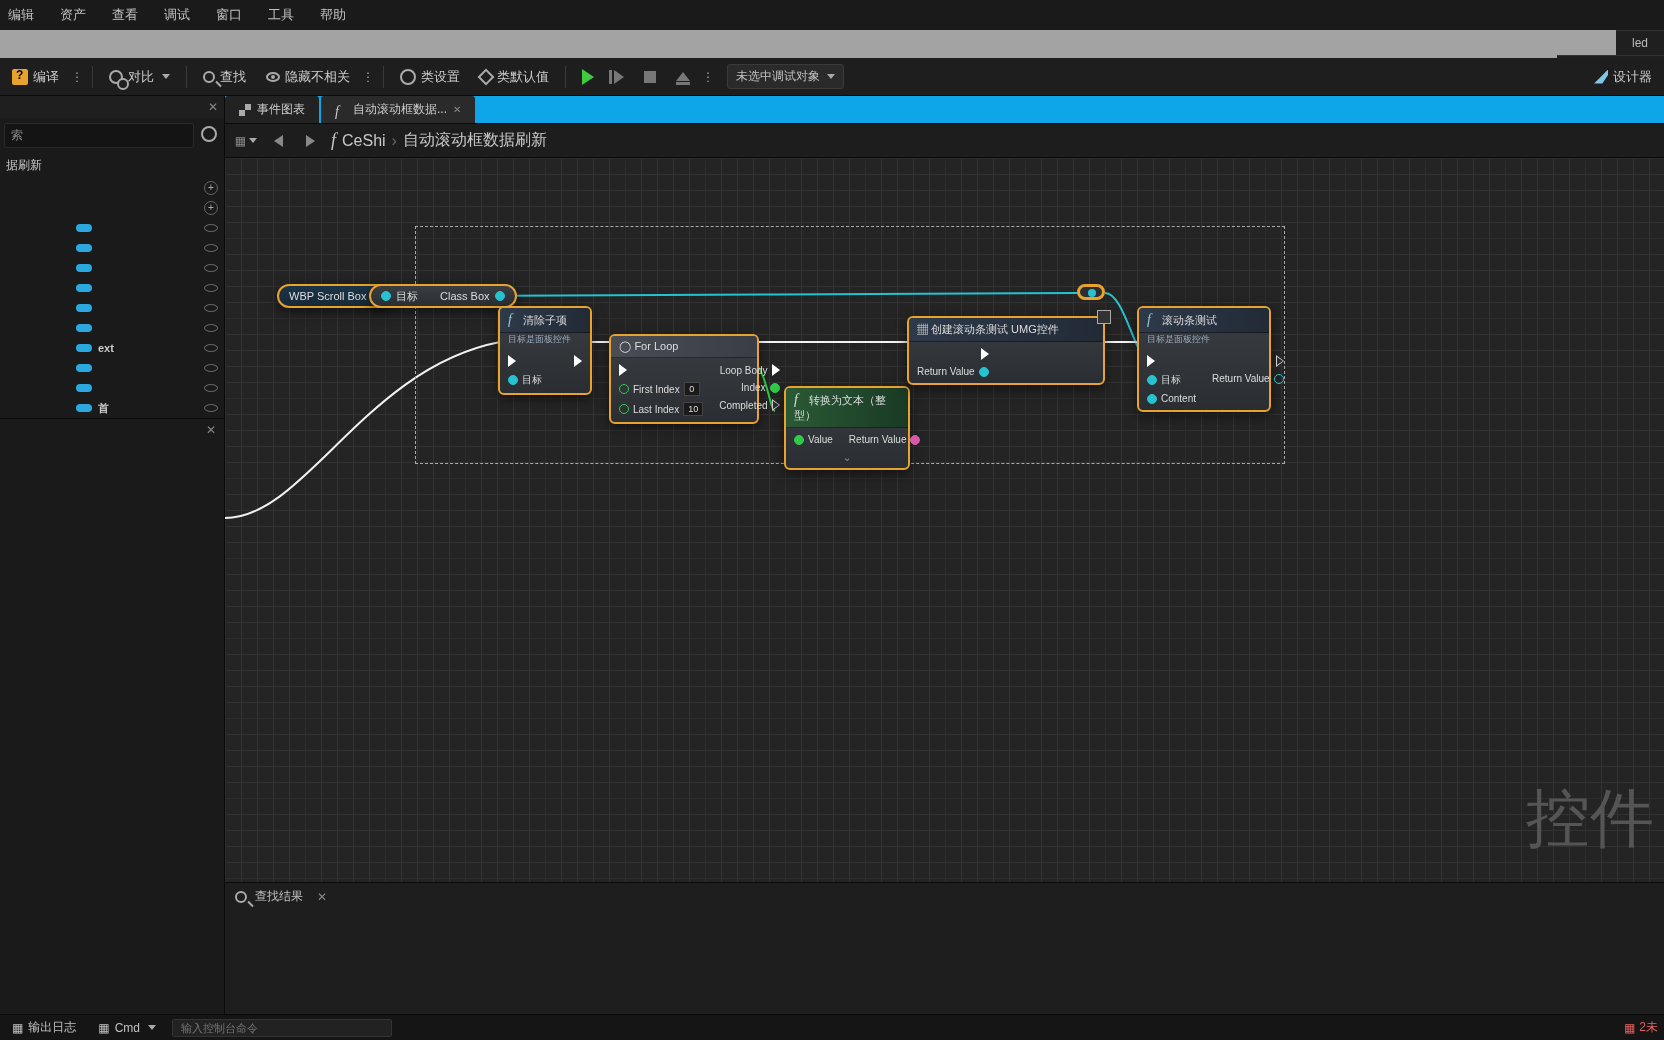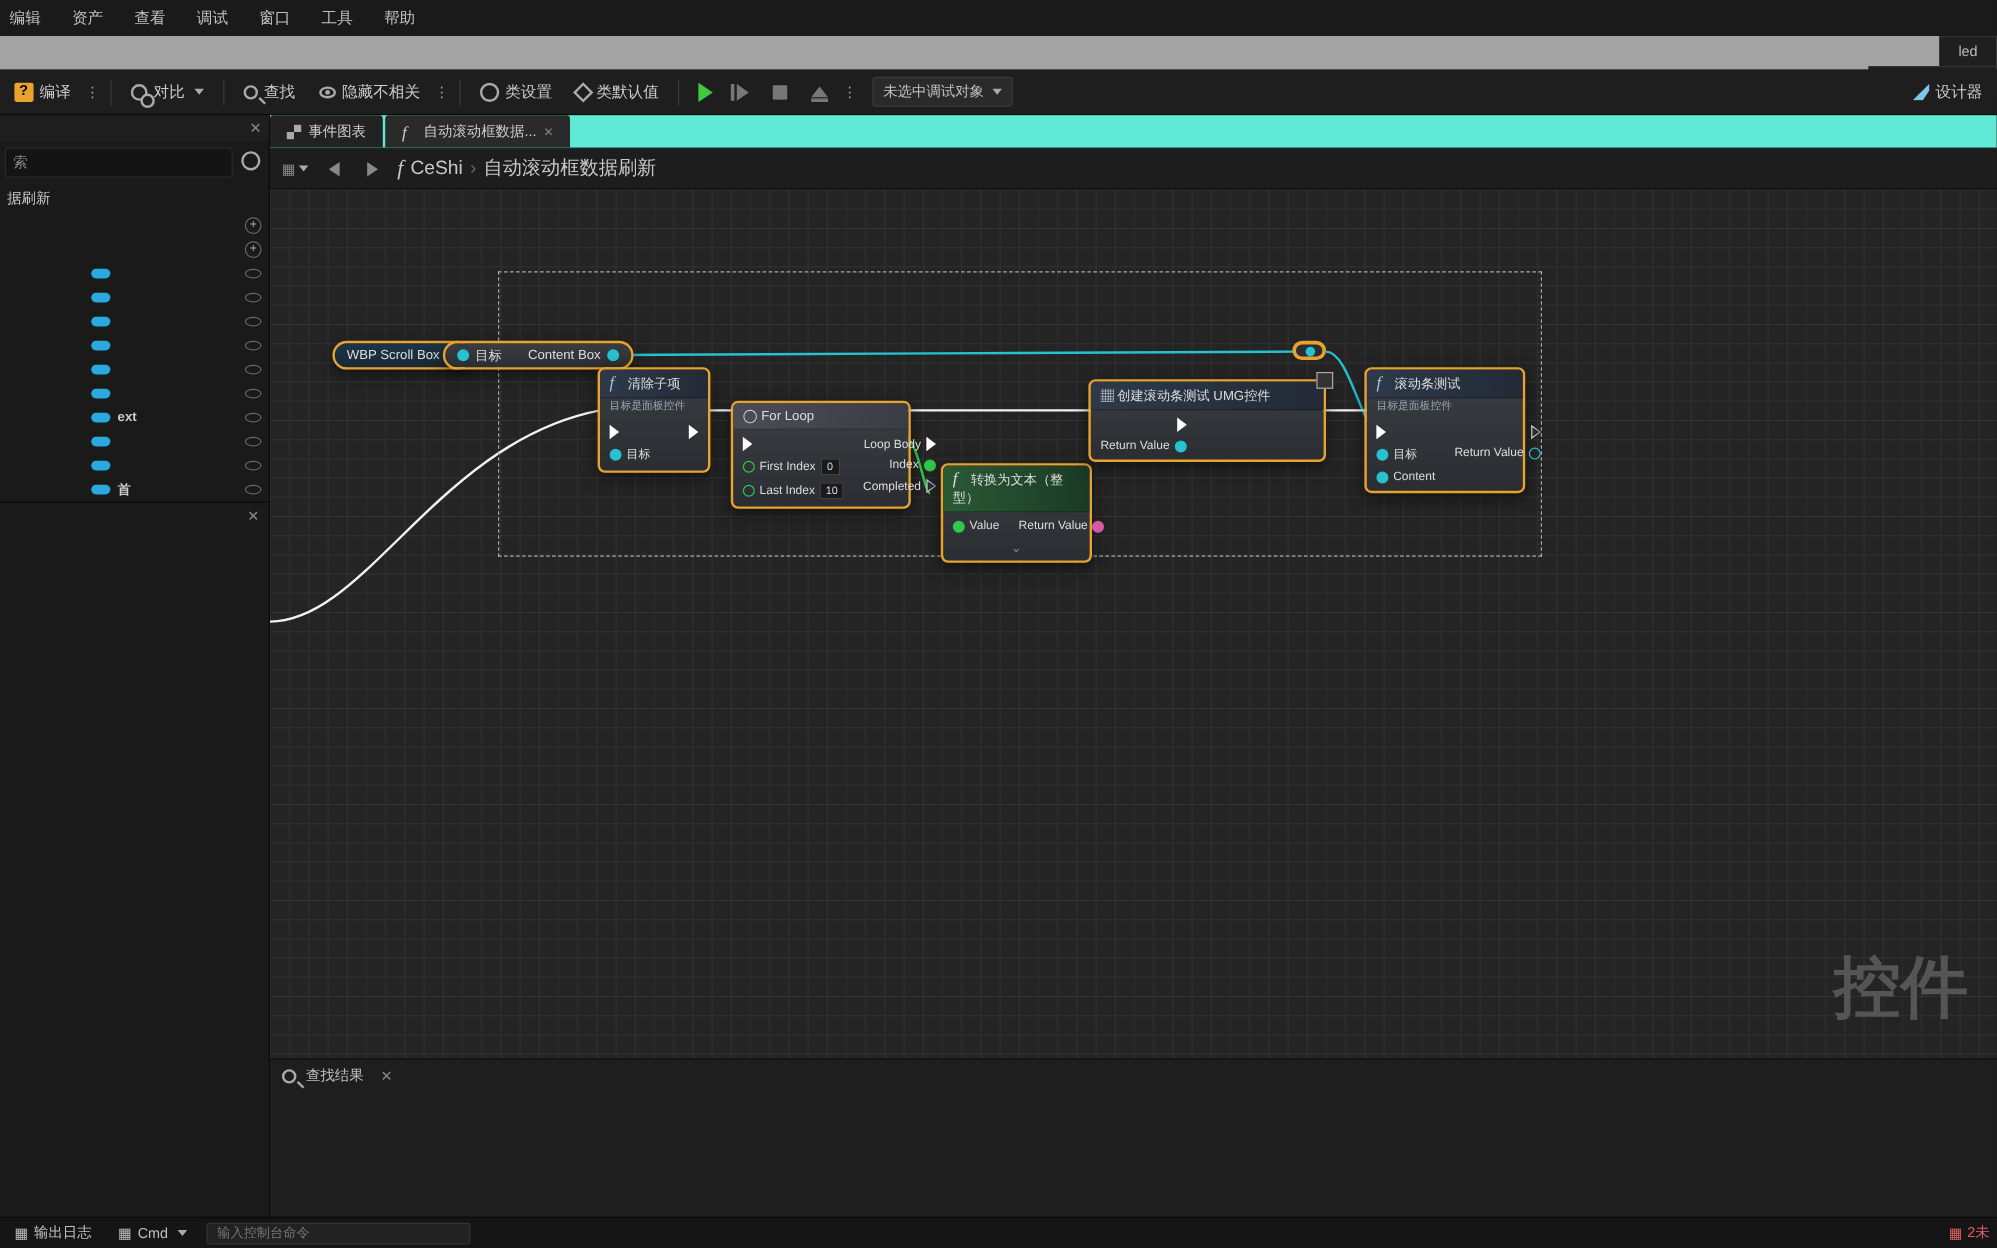--- a/index.html
+++ b/index.html
@@ -56,21 +56,21 @@
 .varlist { flex:0 0 auto; max-height:230px; overflow:hidden; }
 .varrow { display:flex; align-items:center; padding:2px 6px; height:20px; gap:6px; }
 .varrow .pill { width:16px; height:8px; background:#2aa8e0; border-radius:4px; flex:none; margin-left:70px; }
 .varrow .txt { flex:1; font-size:11px; color:#ccc; overflow:hidden; white-space:nowrap;font-weight:bold; }
 .varrow .eye { width:14px; height:8px; border:1px solid #666; border-radius:50%; margin-left:auto; }
 .detailspanel { flex:1; background:#1a1a1a; border-top:1px solid #0a0a0a; }
 .detailspanel .x { float:right; margin:4px 8px; color:#888; }
 
 
 .rightcol { flex:1; display:flex; flex-direction:column; min-width:0; }
-.graphtabs { display:flex; background:#5eead4; height:28px; border-bottom:1px solid #0a0a0a; align-items:flex-end; }
+.graphtabs { display:flex; background:#0ea5e9; height:28px; border-bottom:1px solid #0a0a0a; align-items:flex-end; }
 .gtab { padding:5px 14px; background:#222; color:#ccc; font-size:12px; display:flex; align-items:center; gap:6px; border-top-left-radius:3px; border-top-right-radius:3px; margin-right:2px; }
 .gtab.active { background:#2a2a2a; }
 .gtab .x { color:#888; font-size:10px; }
 .gico { width:12px; height:12px; display:inline-block; }
 .gico.grid { background: conic-gradient(#aaa 0 25%, transparent 0 50%, #aaa 0 75%, transparent 0); }
 .gico.fn { font-style:italic; font-family:serif; font-size:14px; }
 .navbar { display:flex; align-items:center; gap:10px; padding:6px 10px; background:#1d1d1d; border-bottom:1px solid #0a0a0a; height:34px; }
 .navbtn { width:22px; height:22px; color:#888; display:flex; align-items:center; justify-content:center; }
 .arrow-l { width:0; height:0; border-right:9px solid #888; border-top:6px solid transparent; border-bottom:6px solid transparent; }
 .arrow-r { width:0; height:0; border-left:9px solid #888; border-top:6px solid transparent; border-bottom:6px solid transparent; }
@@ -81,21 +81,21 @@
 
 .graph { flex:1; position:relative; background:#242424; overflow:hidden;
   background-image:
     linear-gradient(#2c2c2c 1px, transparent 1px),
     linear-gradient(90deg, #2c2c2c 1px, transparent 1px),
     linear-gradient(#323232 1px, transparent 1px),
     linear-gradient(90deg, #323232 1px, transparent 1px);
   background-size: 80px 80px, 80px 80px, 16px 16px, 16px 16px;
 }
 .marquee { position:absolute; border:1px dashed #aaa; }
-.watermark { position:absolute; right:24px; bottom:20px; font-size:56px; color:#555; font-weight:700; }
+.watermark { position:absolute; right:10px; bottom:20px; font-size:64px; color:#555; font-weight:400; }
 
 
 .node { position:absolute; background:linear-gradient(#3a3d42,#2a2d32); border:2px solid #e8a22e; border-radius:6px; box-shadow:0 4px 12px rgba(0,0,0,0.5); font-size:11px; color:#ddd; }
 .node.compact { border-radius:14px; padding:4px 10px; height:24px; display:flex; align-items:center; gap:5px; }
 .node.blue { background:linear-gradient(#1a3548,#1a2836); }
 .node .nhdr { background:linear-gradient(90deg,#1a4a6e,#1a3548); padding:4px 8px; border-radius:4px 4px 0 0; font-size:11px; border-bottom:1px solid #0006; }
 .node .nhdr.green { background:linear-gradient(90deg,#2a5a35,#1a3a25); }
 .node .nhdr.dark { background:linear-gradient(90deg,#2e3a4a,#222a36); }
 .node .nsub { font-size:9px; color:#9ab; padding:0 8px 3px; }
 .node .nbody { padding:6px 8px; display:flex; justify-content:space-between; gap:16px; }
@@ -336,21 +336,21 @@
 
       <div class="node blue compact" style="left:52px; top:126px;">
         <span>WBP Scroll Box</span>
           <span class="datapin cyan"></span>
       </div>
 
       <div class="node compact" style="left:144px; top:126px;">
         <span class="datapin cyan"></span>
           <span>目标</span>
         <span style="width:12px"></span>
-          <span>Content Box</span>
+          <span>Class Box</span>
           <span class="datapin cyan"></span>
       </div>
 
       <div class="node" style="left:273px; top:148px; width:94px;">
         <div class="nhdr dark"><span class="gico fn" style="color:#9cc">f</span> <span>清除子项</span></div>
         <div class="nsub">目标是面板控件</div>
         <div class="nbody">
           <div class="col">
             <div class="pin">
                 <span class="execpin"></span>

